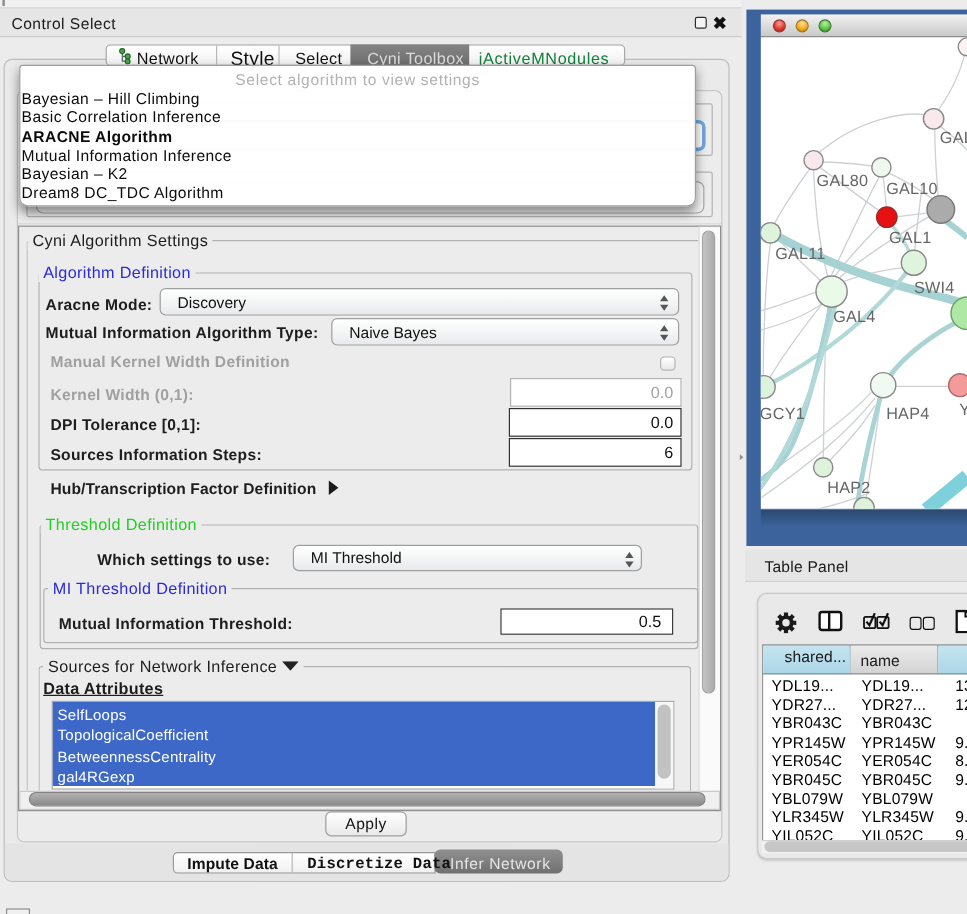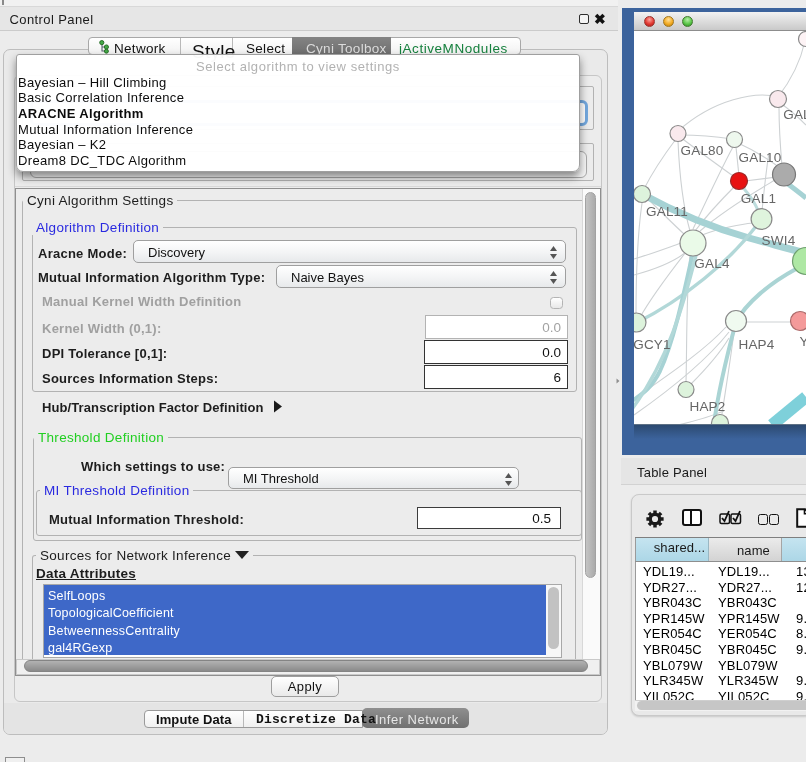--- a/index.html
+++ b/index.html
@@ -16,42 +16,42 @@
   .combo .ct { position:absolute; left:14px; top:50%; transform:translateY(-50%); }
   .inp { position:absolute; background:#fff; font-size:13.5px; text-align:right; }
   .inp span { position:absolute; right:6px; top:50%; transform:translateY(-50%); }
 </style>
 </head>
 <body>
 
 <div class="abs" style="left:0;top:0;width:618px;height:6px;background:#f1f1f1;"></div>
 <div class="abs" style="left:2px;top:0;width:2px;height:5px;background:#8a8a8a;"></div>
 <div class="abs" style="left:0;top:6px;width:618px;height:25px;background:#e6e6e6;border-top:1px solid #d8d8d8;border-bottom:1px solid #cbcbcb;"></div>
-<div class="abs" style="left:9.5px;top:12px;font-size:13px;color:#1a1a1a;letter-spacing:0.4px;">Control Panel</div>
+<div class="abs" style="left:9.5px;top:12px;font-size:13px;color:#1a1a1a;letter-spacing:0.4px;">Control Select</div>
 
 <div class="abs" style="left:579px;top:14px;width:10px;height:10px;border:1.6px solid #2e2e2e;border-radius:2px;background:#f4f4f4;"></div>
 <div class="abs" style="left:594px;top:11px;font-size:14px;font-weight:bold;color:#111;">✖</div>
 
 <div class="abs" style="left:3px;top:49px;width:605px;height:686px;border:1px solid #bdbdbd;border-radius:7px;background:#eaeaea;"></div>
 
 <div class="abs" style="left:14px;top:75px;width:588px;height:627px;border:1px solid #c6c6c6;border-radius:6px;background:#ececec;"></div>
 
 <div class="abs" style="left:88px;top:37px;width:433px;height:18px;background:linear-gradient(#ffffff,#f1f1f1);border:1px solid #a8a8a8;border-radius:4px;"></div>
 <div class="abs" style="left:180px;top:38px;width:1px;height:16px;background:#b9b9b9;"></div>
 <div class="abs" style="left:232px;top:38px;width:1px;height:16px;background:#b9b9b9;"></div>
 <div class="abs" style="left:292px;top:37px;width:99px;height:18px;background:linear-gradient(#848484,#6d6d6d);"></div>
 
 <svg class="abs" style="left:97px;top:39px;" width="14" height="15" viewBox="0 0 14 15">
   <path d="M5 4.5 L5 12 L8.5 12 M5 8 L8.5 8" stroke="#5a6470" stroke-width="1.1" fill="none"></path>
   <circle cx="4.8" cy="3.6" r="2.1" fill="#44a848" stroke="#1e661e" stroke-width="0.9"></circle>
   <circle cx="9.4" cy="8" r="2.1" fill="#44a848" stroke="#1e661e" stroke-width="0.9"></circle>
   <circle cx="9.4" cy="12.2" r="2" fill="#44a848" stroke="#1e661e" stroke-width="0.9"></circle>
 </svg>
 <div class="abs" style="left:114px;top:41px;font-size:13.5px;color:#111;letter-spacing:0.3px;">Network</div>
-<div class="abs" style="left:192px;top:41px;font-size:19px;color:#111;letter-spacing:0.3px;">Style</div>
+<div class="abs" style="left:192px;top:41px;font-size:16px;color:#111;letter-spacing:0.3px;">Style</div>
 <div class="abs" style="left:246px;top:41px;font-size:13.5px;color:#111;letter-spacing:0.3px;">Select</div>
 <div class="abs" style="left:306px;top:41px;font-size:13.5px;color:#dcdcdc;letter-spacing:0.3px;">Cyni Toolbox</div>
 <div class="abs" style="left:399px;top:41px;font-size:13.5px;color:#15803d;letter-spacing:0.55px;">jActiveMNodules</div>
 
 <div class="abs" style="left:22px;top:86px;width:572px;height:44px;border:1px solid #b2b2b2;border-radius:2px;"></div>
 <div class="abs" style="left:30px;top:100px;width:558px;height:26px;border-radius:6px;border:3px solid #72a7dd;background:#fff;"></div>
 <div class="abs" style="left:22px;top:143px;width:572px;height:38px;border:1px solid #b2b2b2;border-radius:2px;"></div>
 <div class="abs" style="left:30px;top:151px;width:557px;height:27px;border-radius:6px;border:1px solid #a8a8a8;background:#f5f5f5;"></div>
 
 <div class="abs" style="left:15px;top:186px;width:586px;height:1px;background:#d8d8d8;"></div>
@@ -101,21 +101,21 @@
   </div>
 
 <div class="abs lbl" style="left:42px;top:400px;font-size:13px;letter-spacing:0.1px;">Hub/Transcription Factor Definition</div>
 <svg class="abs" style="left:273px;top:400px;" width="10" height="13" viewBox="0 0 10 13">
     <path d="M1 0.5 L9 6.5 L1 12.5 Z" fill="#1a1a1a"></path>
   </svg>
 
 <div class="grp" style="left:33px;top:437px;width:549px;height:104px;"></div>
 <div class="gtitle" style="left:34px;top:431px;color:#22cf22;">Threshold Definition</div>
 <div class="abs lbl" style="left:81px;top:459px;">Which settings to use:</div>
-<div class="combo" style="left:228px;top:454px;width:291px;height:22px;margin-top:13px;">
+<div class="combo" style="left:244px;top:454px;width:291px;height:22px;">
     <span class="ct">MI Threshold</span>
   <svg class="abs" style="right:5px;top:3.5px;" width="9" height="15" viewBox="0 0 9 15">
       <path d="M4.5 1 L8 6 L1 6 Z" fill="#555"></path>
       <path d="M4.5 14 L8 9 L1 9 Z" fill="#555"></path>
     </svg>
 </div>
 <div class="grp" style="left:36px;top:490px;width:546px;height:46px;"></div>
 <div class="gtitle" style="left:40px;top:484px;color:#2a2ae0;">MI Threshold Definition</div>
 <div class="abs lbl" style="left:49px;top:512px;">Mutual Information Threshold:</div>
 <div class="inp" style="left:417px;top:507px;width:144px;height:22px;border:1px solid #3c3c3c;">
@@ -261,20 +261,20 @@
   <path d="M8.5 1.2 L8.5 5.8 L13 5.8" fill="none" stroke="#111" stroke-width="1.6"></path>
 </svg>
 
 <div class="abs" style="left:635px;top:538px;width:171px;height:162px;background:#fff;border-left:1px solid #9a9a9a;border-top:1px solid #9a9a9a;"></div>
 <div class="abs" style="left:635px;top:537px;width:171px;height:1px;background:#7f7f7f;"></div>
 <div class="abs" style="left:636px;top:538px;width:73px;height:24px;background:linear-gradient(#c5e4f0,#abd6e6);border-right:1px solid #9ab7c3;"></div>
 <div class="abs" style="left:709px;top:538px;width:73px;height:24px;background:linear-gradient(#ebebeb,#d2d2d2);border-right:1px solid #a5a5a5;"></div>
 <div class="abs" style="left:782px;top:538px;width:24px;height:24px;background:linear-gradient(#c5e4f0,#abd6e6);"></div>
 <div class="abs" style="left:635px;top:561px;width:171px;height:1px;background:#8e8e8e;"></div>
 <div class="abs" style="left:643px;top:540px;width:73px;text-align:center;font-size:13px;color:#1a1a1a;letter-spacing:0.1px;">shared...</div>
-<div class="abs" style="left:717px;top:543px;width:73px;text-align:center;font-size:13px;color:#1a1a1a;letter-spacing:0.1px;">name</div>
+<div class="abs" style="left:717px;top:543px;width:73px;font-size:13px;color:#1a1a1a;letter-spacing:0.1px;">name</div>
 
 <div class="abs" style="left:643px;top:564px;font-size:13px;color:#000;line-height:15.6px;letter-spacing:0.15px;">YDL19...<br>YDR27...<br>YBR043C<br>YPR145W<br>YER054C<br>YBR045C<br>YBL079W<br>YLR345W<br>YIL052C</div>
 <div class="abs" style="left:718px;top:564px;font-size:13px;color:#000;line-height:15.6px;letter-spacing:0.15px;">YDL19...<br>YDR27...<br>YBR043C<br>YPR145W<br>YER054C<br>YBR045C<br>YBL079W<br>YLR345W<br>YIL052C</div>
 <div class="abs" style="left:796px;top:564px;font-size:13px;color:#000;line-height:15.6px;letter-spacing:0.15px;">13<br>12<br><br>9.<br>8.<br>9.<br><br>9.<br>9.</div>
 
 <div class="abs" style="left:635px;top:700px;width:171px;height:11px;background:#f2f2f2;border-top:1px solid #cfcfcf;"></div>
 <div class="abs" style="left:637px;top:701px;width:169px;height:9px;background:#c6c6c6;border-radius:5px 0 0 5px;"></div>
 
 </body></html>

